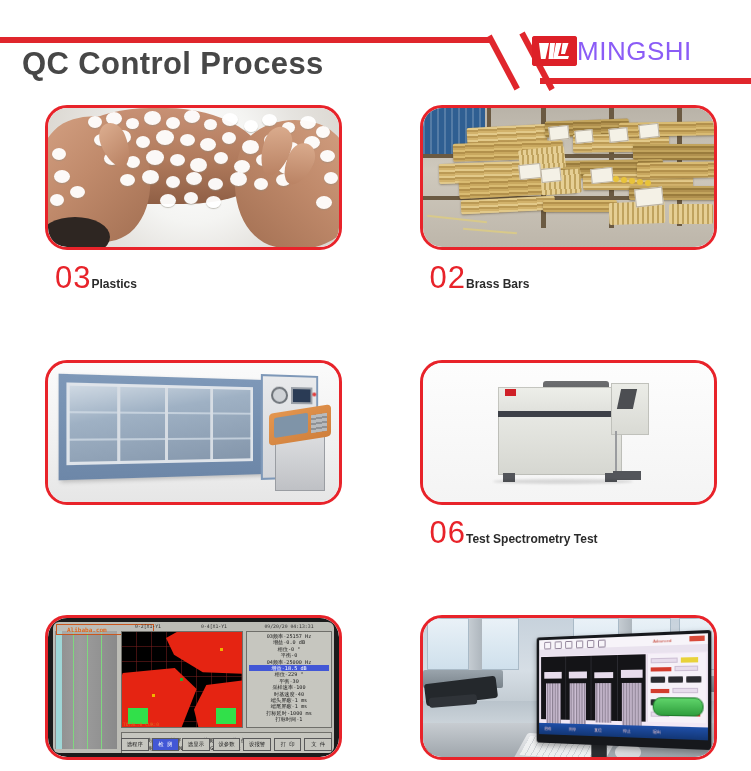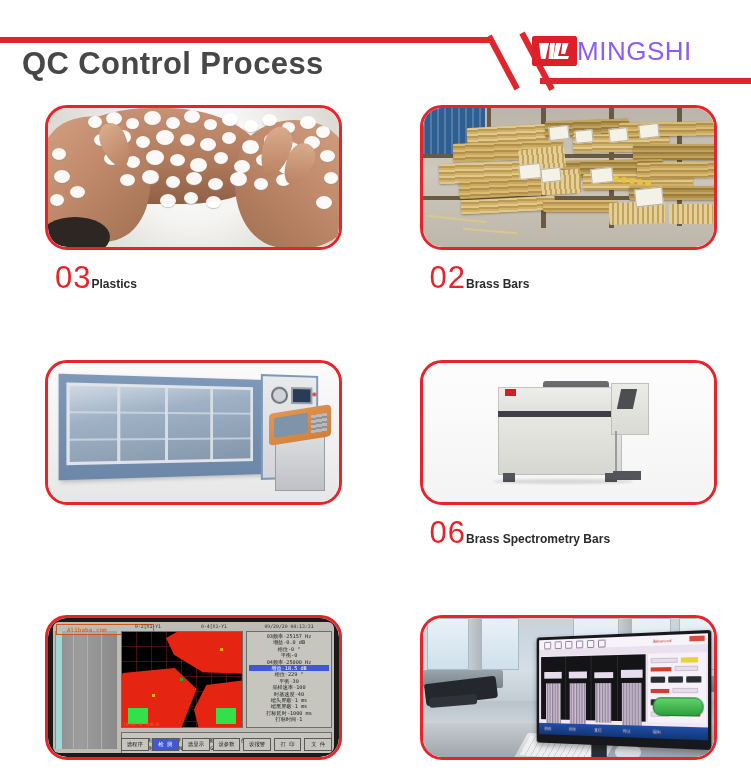--- a/index.html
+++ b/index.html
@@ -418,21 +418,21 @@
               <div class="sp-tube"></div>
               <div class="sp-leg" style="left:80px;width:12px"></div>
               <div class="sp-leg" style="left:182px;width:12px"></div>
               <div class="sp-leg" style="left:190px;width:28px;top:108px"></div>
               <div class="sp-shadow"></div>
             </div>
           </div>
         </div>
         <div class="caption">
           <span class="cap-num">06</span>
-          <span class="cap-label">Brass Spectrometry Bars</span>
+          <span class="cap-label">Test Spectrometry Test</span>
         </div>
       </div>
     </div>
 
     <div class="row-gap"></div>
 
     <div class="row">
 
       <div class="cell col1">
         <div class="card">

